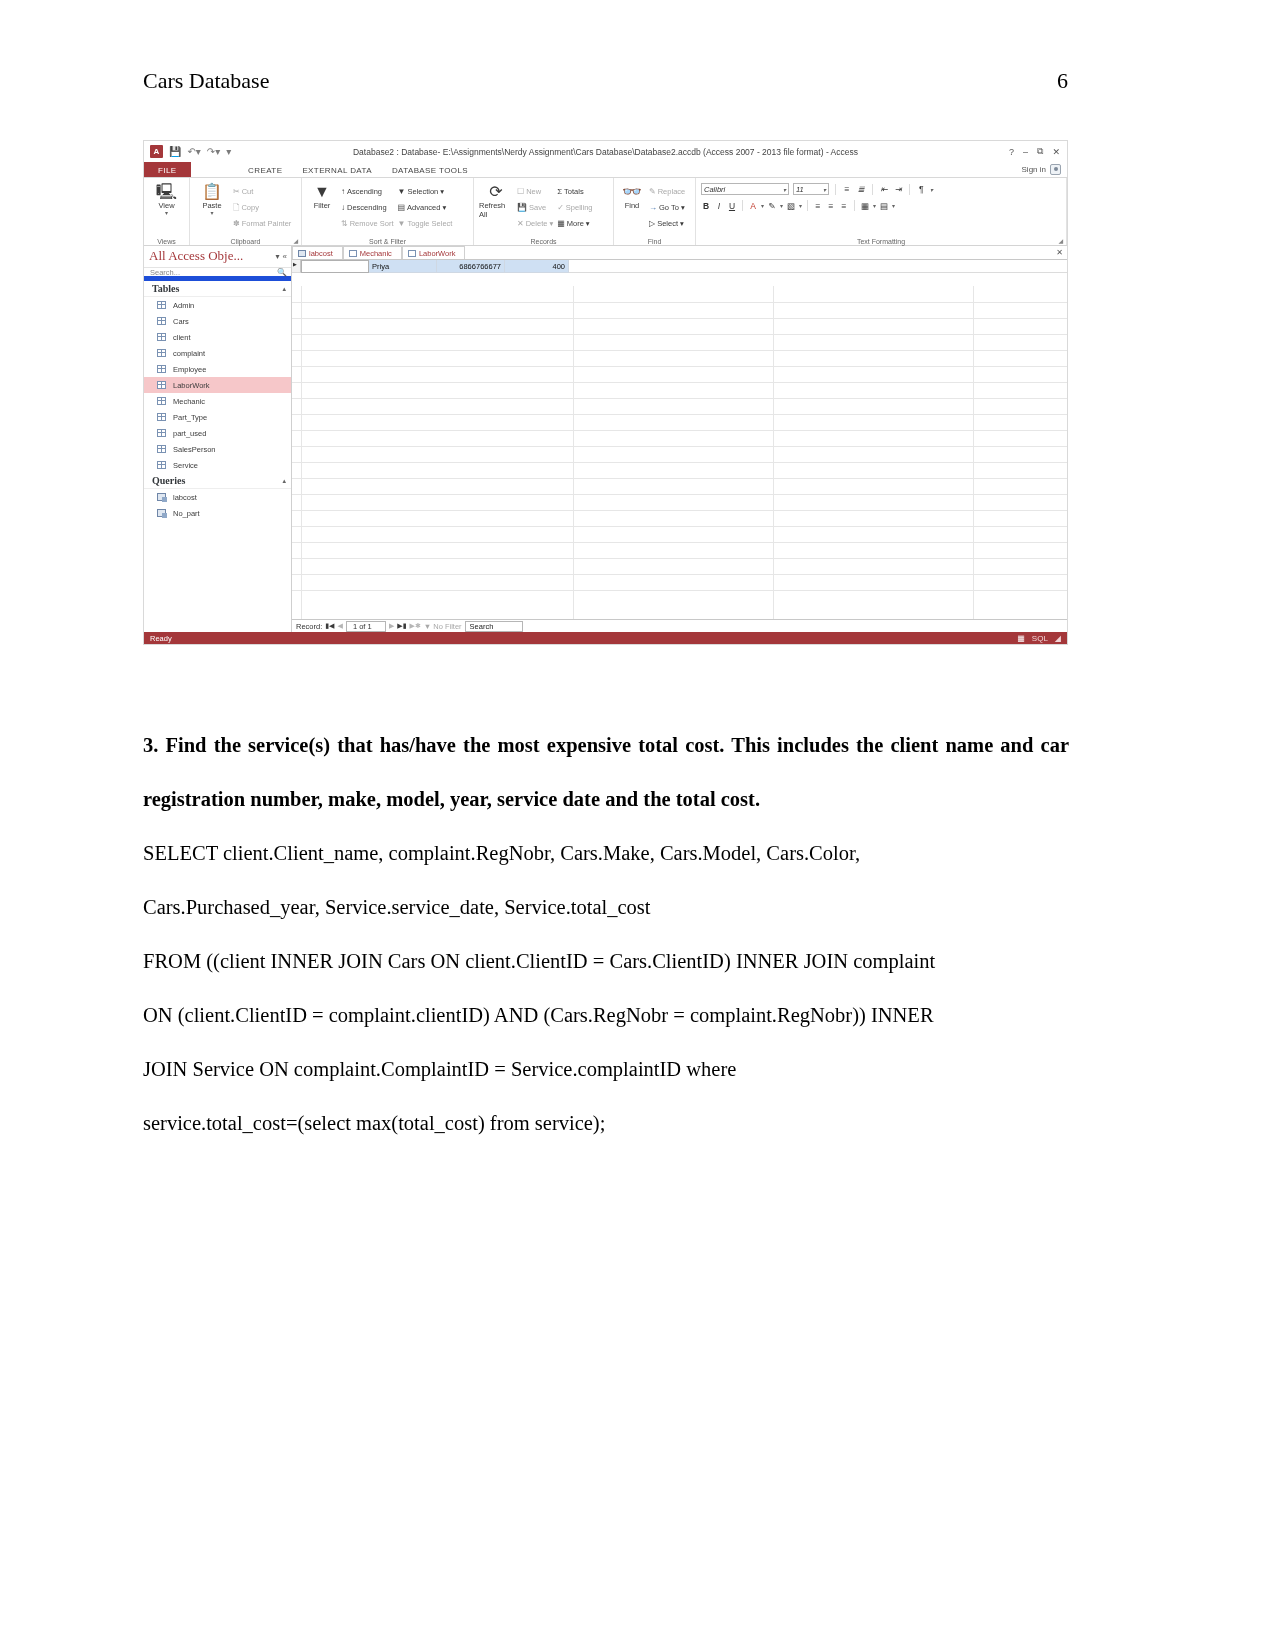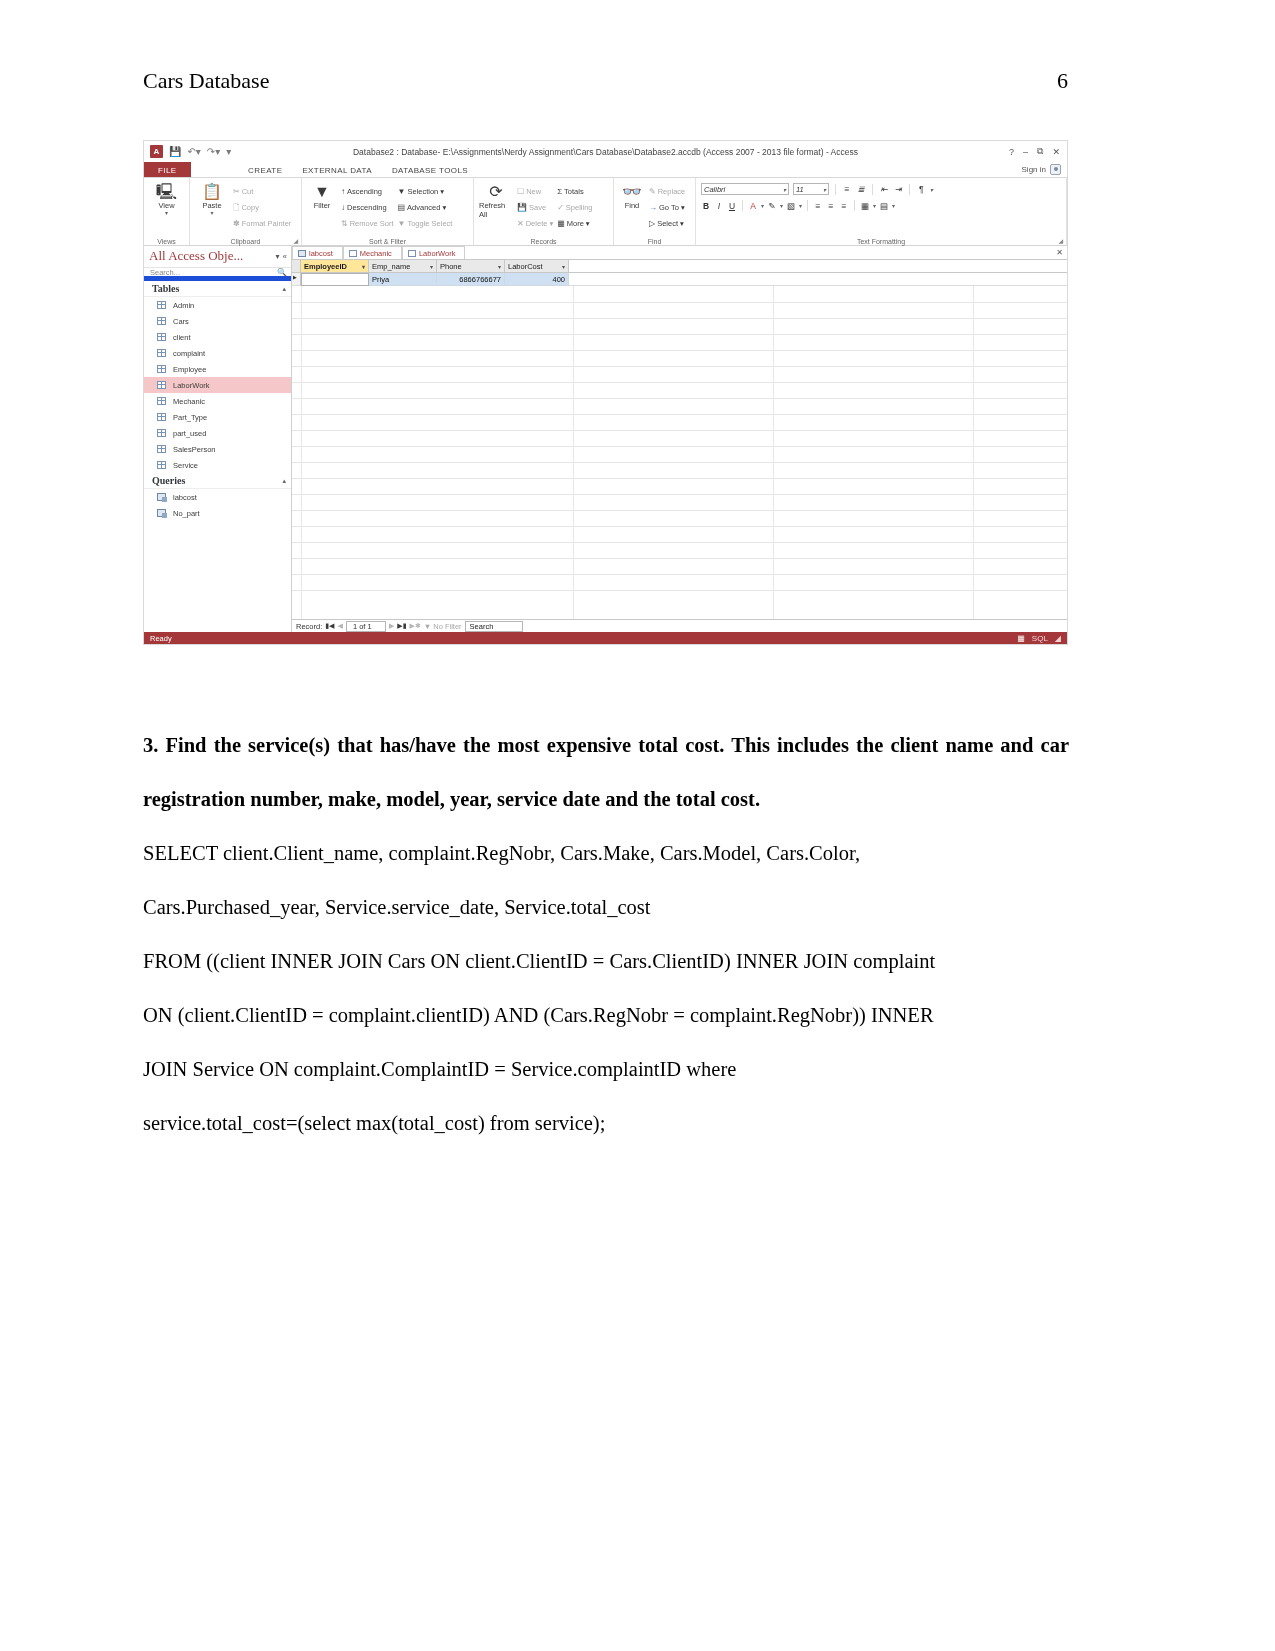--- a/index.html
+++ b/index.html
@@ -611,40 +611,20 @@
           <span>Mechanic</span>
         </div>
         <div class="dtab">
           <span class="q-ico" style="background:#fff;border-color:#7a92b3;"></span>
           <span>LaborWork</span>
         </div>
         <span class="doc-close">✕</span>
       </div>
 
       <div class="sheet">
-        <div class="sheet-head">
-          <div class="sh-sel"></div>
-          <div class="sh-cell hl" style="width:68px;">
-            <span>EmployeeID</span>
-            <span class="ar">▾</span>
-          </div>
-          <div class="sh-cell" style="width:68px;">
-            <span>Emp_name</span>
-            <span class="ar">▾</span>
-          </div>
-          <div class="sh-cell" style="width:68px;">
-            <span>Phone</span>
-            <span class="ar">▾</span>
-          </div>
-          <div class="sh-cell" style="width:64px;">
-            <span>LaborCost</span>
-            <span class="ar">▾</span>
-          </div>
-          <div class="sh-blank"></div>
-        </div>
 
         <div class="sh-row">
           <div class="sr-sel cur"></div>
           <div class="sr-cell empty-sel" style="width:68px;"></div>
           <div class="sr-cell" style="width:68px;">Priya</div>
           <div class="sr-cell num" style="width:68px;">6866766677</div>
           <div class="sr-cell num" style="width:64px;">400</div>
           <div class="sr-blank"></div>
         </div>
 

